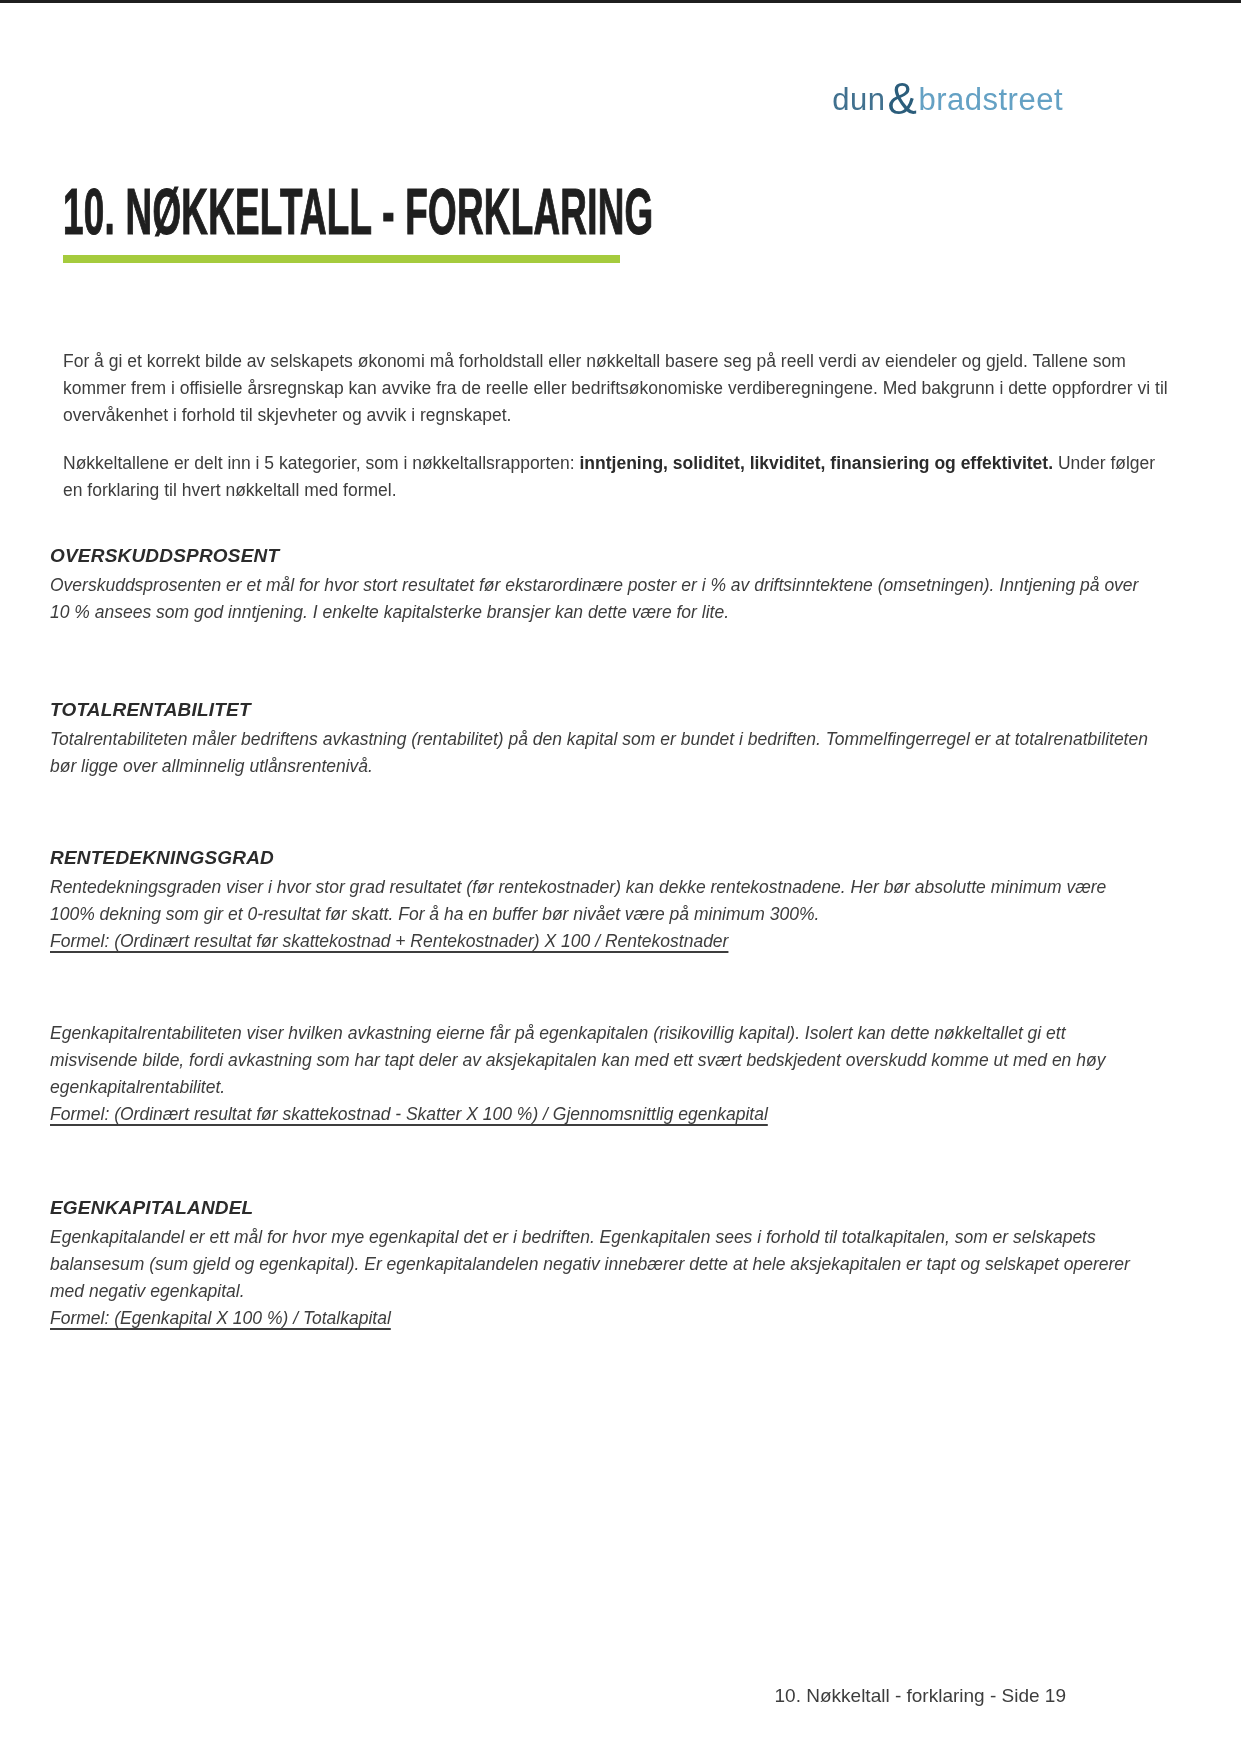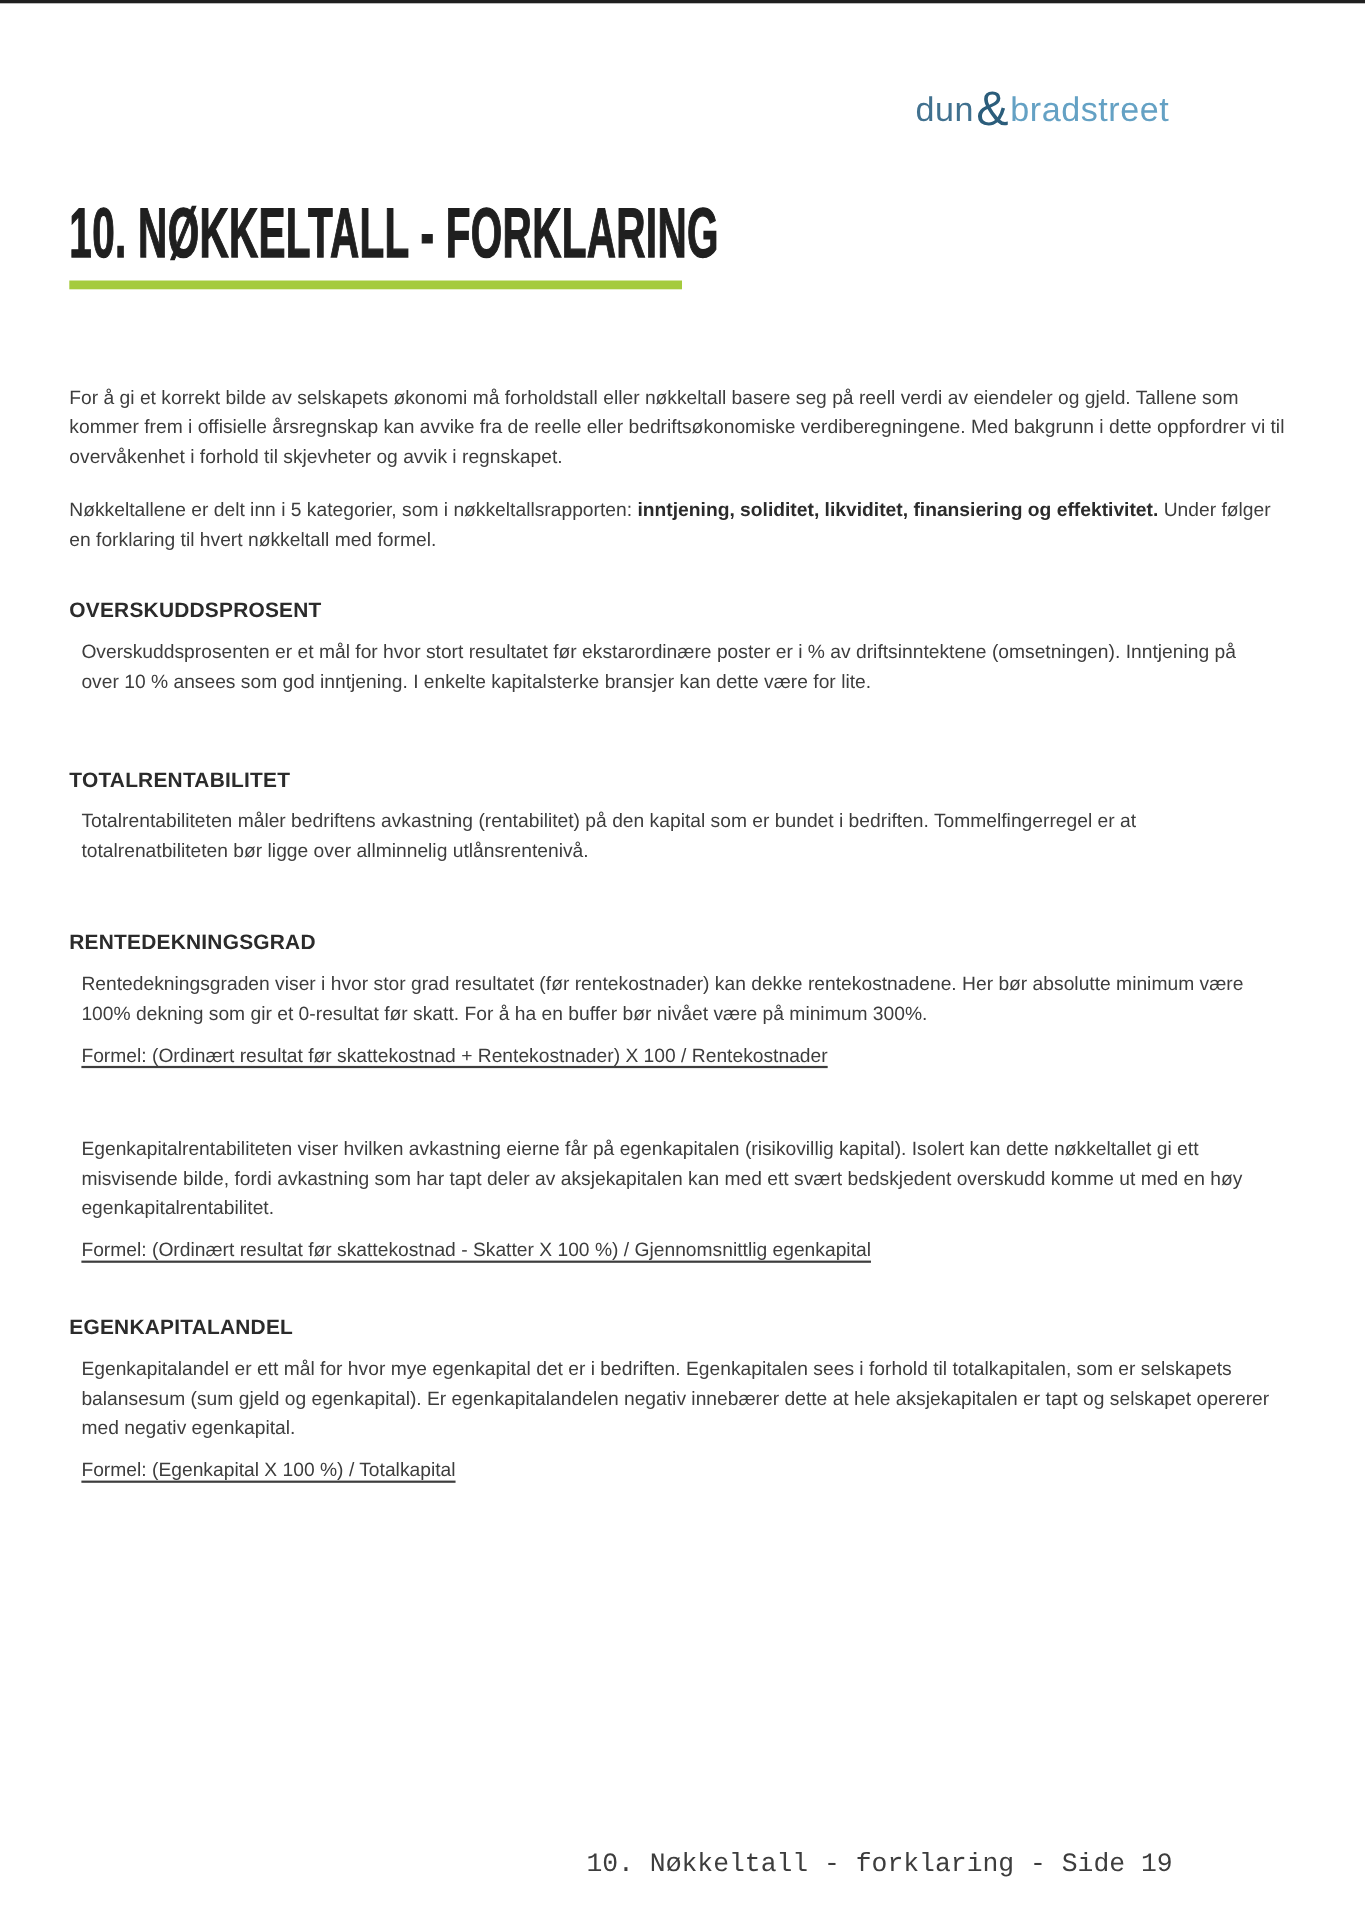--- a/index.html
+++ b/index.html
@@ -41,41 +41,40 @@
     width:557px; height:8px; background:#a5cb3d;
   }
   
   .intro {
     position:absolute; left:63px; width:1105px;
     margin:0; font-size:17.5px; line-height:27px; color:#3d3d3d;
   }
   .intro strong { color:#2b2b2b; }
   
   .kpi {
-    position:absolute; left:63px; width:1105px; display:block;
+    position:absolute; left:50px; width:1105px; display:block;font-style:italic;
   }
   .kpi h2 {
     margin:0 0 4px 0;
     font-size:19px; line-height:24px; font-weight:700;
     color:#2b2b2b; letter-spacing:0.2px;
   }
   .kpi p {
-    margin:11px; font-size:17.5px; line-height:27px; color:#3d3d3d;
+    margin:0; font-size:17.5px; line-height:27px; color:#3d3d3d;
   }
   .kpi .formula {
     text-decoration:underline;
     text-underline-offset:4px;
     text-decoration-thickness:1.5px;
   }
   
   .footer {
     position:absolute; top:1682px; right:175px;
-    font-size:24px; line-height:27px; color:#3d3d3d;
+    font-size:19px; line-height:27px; color:#3d3d3d;
     white-space:nowrap;
-    font-family:Liberation Mono, monospace;
   }
 </style>
 </head>
 <body>
 
 <div class="top-border"></div>
 
 <div class="logo">
   <span class="logo-dun">dun</span><span class="logo-amp">&amp;</span><span class="logo-brad">bradstreet</span>
 </div>

